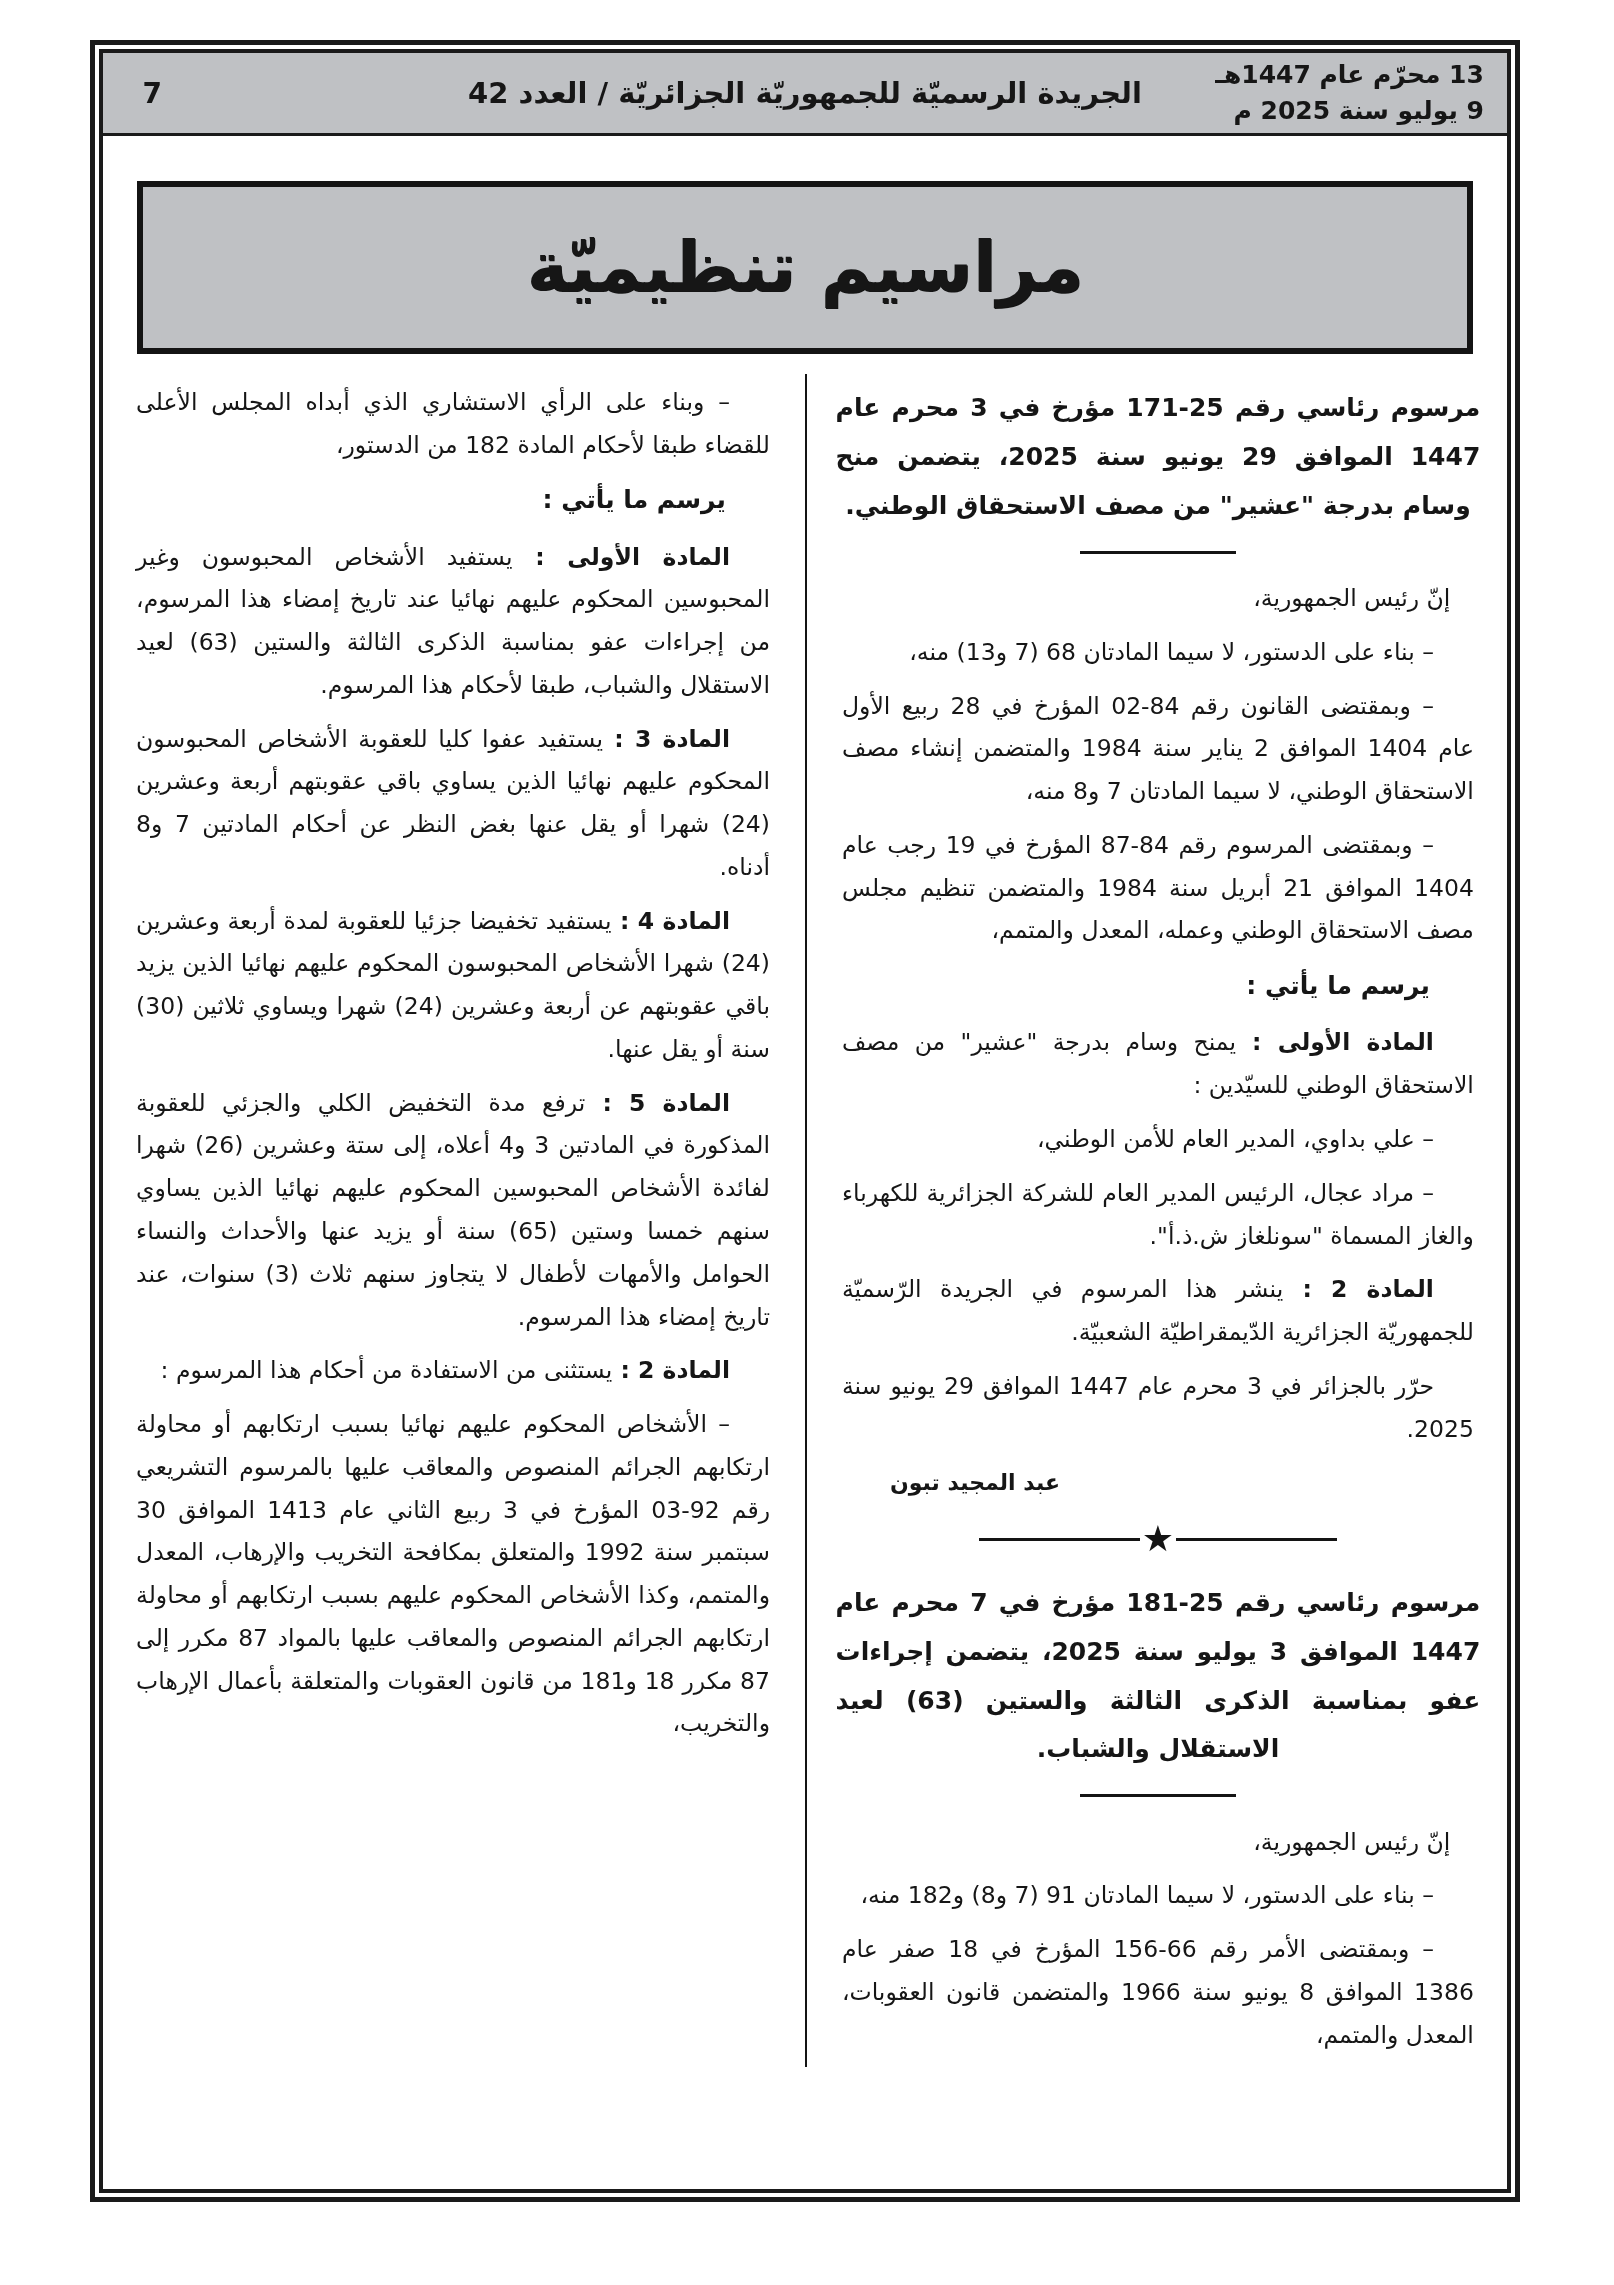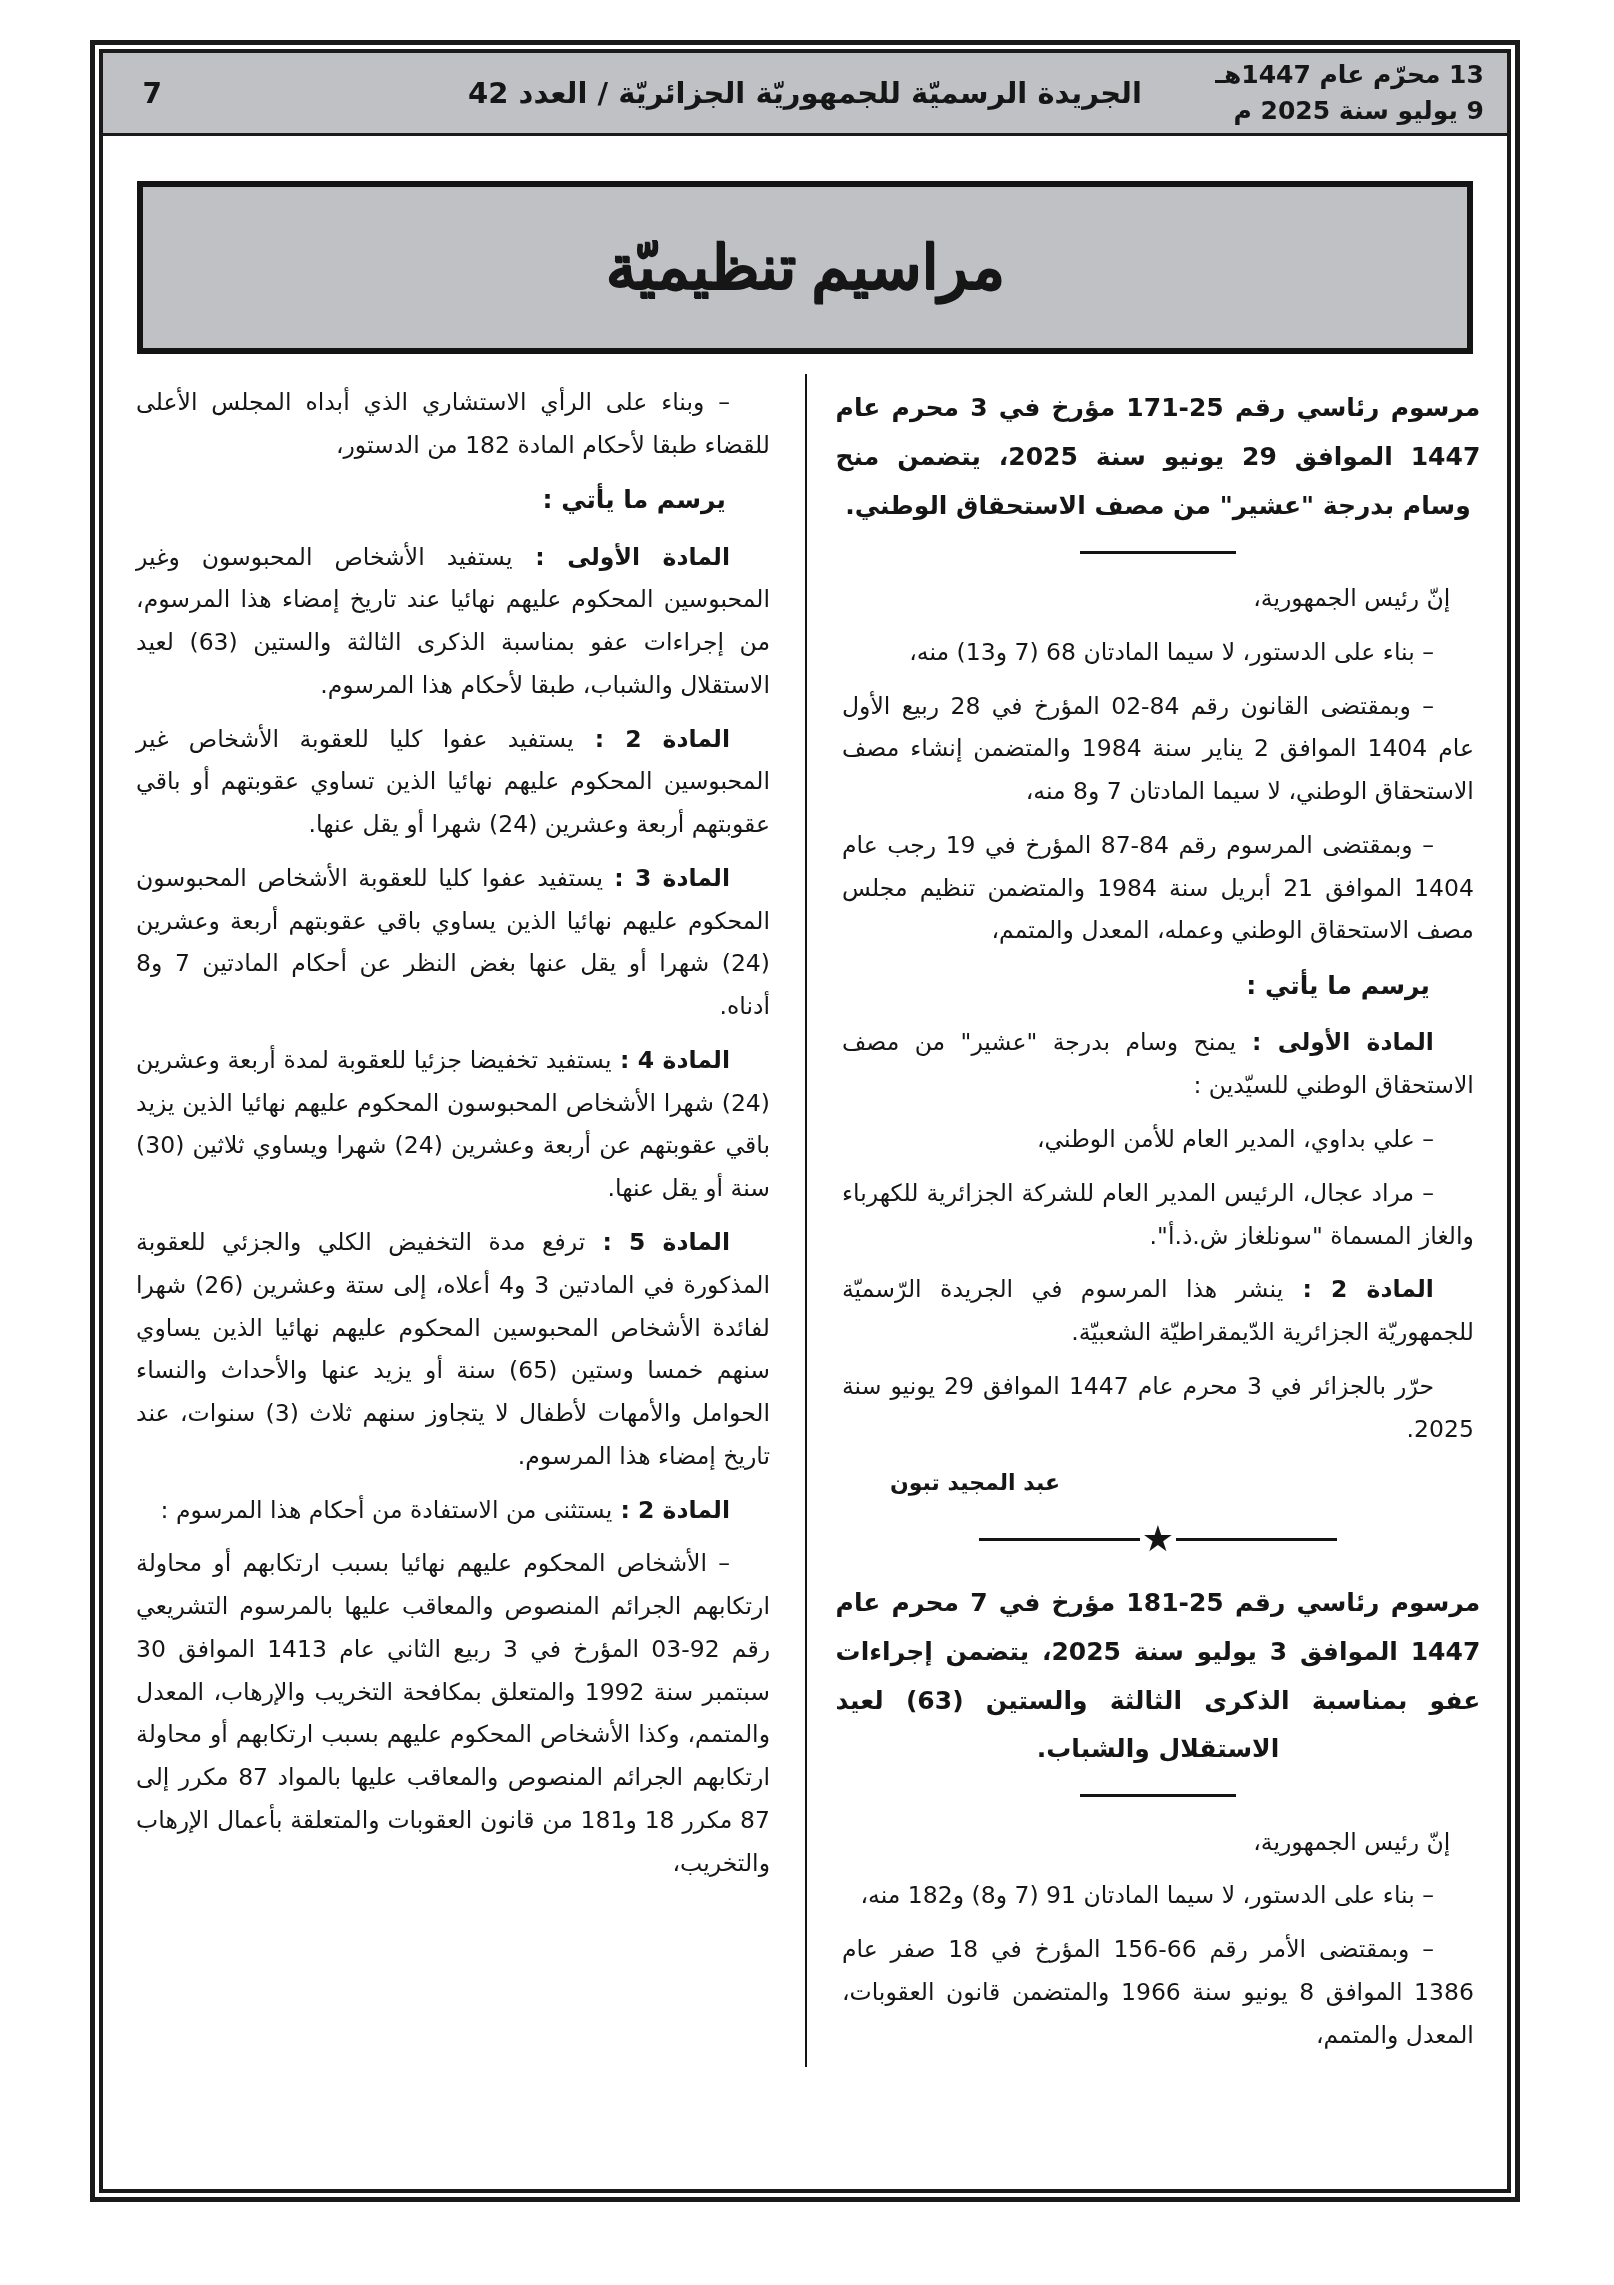--- a/index.html
+++ b/index.html
@@ -31,23 +31,22 @@
   .m-dates{
     position:absolute;right:23.5px;top:50%;transform:translateY(-50%);
     text-align:right;font-weight:bold;font-size:25px;line-height:1.45;
   }
   
   .banner{
     margin:45px 34px 0;height:161px;background:#bfc1c4;
     border:6.3px solid #141414;display:flex;align-items:center;justify-content:center;
   }
   .banner-text{
-    font-size:61px;font-weight:bold;letter-spacing:-1.8px;
+    font-size:70px;font-weight:bold;letter-spacing:-1.8px;
     text-shadow:0.9px 0.9px 0 #141414;
-    font-family:Liberation Serif, serif;
   }
   
   .columns{
     display:flex;align-items:stretch;margin-top:20px;padding:0 9px;
   }
   .col{width:50%;box-sizing:border-box;}
   .col-right{padding:7.2px 14.5px 0 25px;border-left:2.7px solid #141414;}
   .col-left{padding:7.2px 25px 0 14.5px;}
 
   p{margin:0 10px 11px;font-size:23.5px;line-height:1.82;text-align:justify;}
@@ -118,21 +117,20 @@
         <div class="sep-short"></div>
         <p class="intro">إنّ رئيس الجمهورية،</p>
         <p class="indent">– بناء على الدستور، لا سيما المادتان 91 (7 و8) و182 منه،</p>
         <p class="indent">– وبمقتضى الأمر رقم 66‏-‏156 المؤرخ في 18 صفر عام 1386 الموافق 8 يونيو سنة 1966 والمتضمن قانون العقوبات، المعدل والمتمم،</p>
       </div>
 
       <div class="col col-left">
         <p class="indent">– وبناء على الرأي الاستشاري الذي أبداه المجلس الأعلى للقضاء طبقا لأحكام المادة 182 من الدستور،</p>
         <p class="enacts">يرسم ما يأتي :</p>
         <p class="indent"><span class="lead">المادة الأولى : </span><span>يستفيد الأشخاص المحبوسون وغير المحبوسين المحكوم عليهم نهائيا عند تاريخ إمضاء هذا المرسوم، من إجراءات عفو بمناسبة الذكرى الثالثة والستين (63) لعيد الاستقلال والشباب، طبقا لأحكام هذا المرسوم.</span></p>
-        <p class="indent"><span class="lead">المادة 2 : </span><span>يستفيد عفوا كليا للعقوبة الأشخاص غير المحبوسين المحكوم عليهم نهائيا الذين تساوي عقوبتهم أو باقي عقوبتهم أربعة وعشرين (24) شهرا أو يقل عنها.</span></p>
         <p class="indent"><span class="lead">المادة 3 : </span><span>يستفيد عفوا كليا للعقوبة الأشخاص المحبوسون المحكوم عليهم نهائيا الذين يساوي باقي عقوبتهم أربعة وعشرين (24) شهرا أو يقل عنها بغض النظر عن أحكام المادتين 7 و8 أدناه.</span></p>
         <p class="indent"><span class="lead">المادة 4 : </span><span>يستفيد تخفيضا جزئيا للعقوبة لمدة أربعة وعشرين (24) شهرا الأشخاص المحبوسون المحكوم عليهم نهائيا الذين يزيد باقي عقوبتهم عن أربعة وعشرين (24) شهرا ويساوي ثلاثين (30) سنة أو يقل عنها.</span></p>
         <p class="indent"><span class="lead">المادة 5 : </span><span>ترفع مدة التخفيض الكلي والجزئي للعقوبة المذكورة في المادتين 3 و4 أعلاه، إلى ستة وعشرين (26) شهرا لفائدة الأشخاص المحبوسين المحكوم عليهم نهائيا الذين يساوي سنهم خمسا وستين (65) سنة أو يزيد عنها والأحداث والنساء الحوامل والأمهات لأطفال لا يتجاوز سنهم ثلاث (3) سنوات، عند تاريخ إمضاء هذا المرسوم.</span></p>
         <p class="indent"><span class="lead">المادة 2 : </span><span>يستثنى من الاستفادة من أحكام هذا المرسوم :</span></p>
         <p class="indent">– الأشخاص المحكوم عليهم نهائيا بسبب ارتكابهم أو محاولة ارتكابهم الجرائم المنصوص والمعاقب عليها بالمرسوم التشريعي رقم 92‏-‏03 المؤرخ في 3 ربيع الثاني عام 1413 الموافق 30 سبتمبر سنة 1992 والمتعلق بمكافحة التخريب والإرهاب، المعدل والمتمم، وكذا الأشخاص المحكوم عليهم بسبب ارتكابهم أو محاولة ارتكابهم الجرائم المنصوص والمعاقب عليها بالمواد 87 مكرر إلى 87 مكرر 18 و181 من قانون العقوبات والمتعلقة بأعمال الإرهاب والتخريب،</p>
       </div>
 
     </div>
   </div>
 </div>

